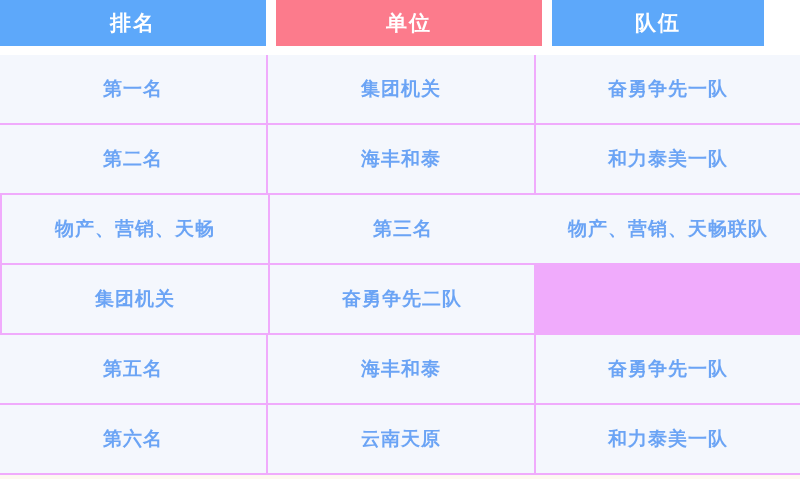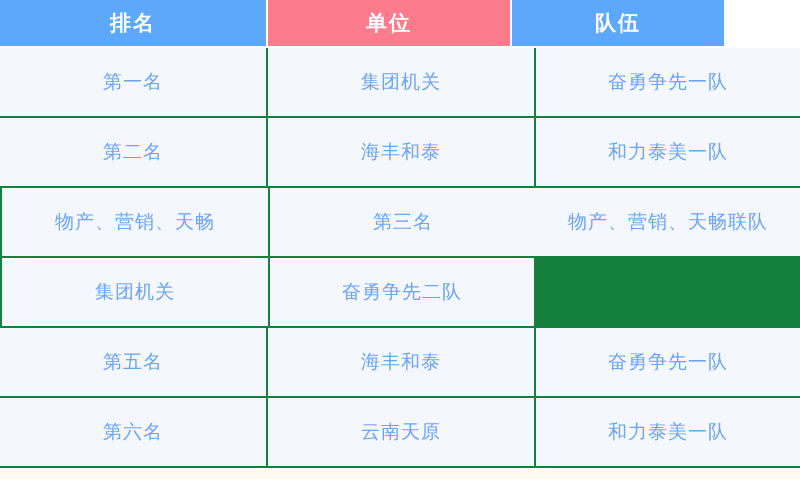--- a/index.html
+++ b/index.html
@@ -14,20 +14,21 @@
     font-family: "Liberation Sans", "DejaVu Sans", sans-serif;
   }
 
   .ranking-table {
     width: 800px;
     height: 470px;
     background: #ffffff;
     box-sizing: border-box;
     display: flex;
     flex-direction: column;
+    gap: 7px;
   }
 
   
   .thead {
     display: flex;
     height: 48px;
     flex: 0 0 48px;
     background: #ffffff;
   }
   .th {
@@ -35,35 +36,36 @@
     align-items: center;
     justify-content: center;
     color: #ffffff;
     font-size: 21px;
     font-weight: bold;
     letter-spacing: 2px;
     box-sizing: border-box;
     height: 46px;
   }
   .th-rank  { width: 266px; background: #5da8fa; }
-  .th-unit  { width: 242px; background: #fc7b8c; margin: 0 2px; font-family: Liberation Mono, monospace; }
+  .th-unit  { width: 266px; background: #fc7b8c; margin: 0 10px; font-family: Liberation Mono, monospace; }
   .th-team  { width: 212px; background: #5da8fa; }
 
   
   .tbody {
     flex: 1 1 auto;
     background: #ffffff;
     display: flex;
     flex-direction: column;
   }
   .trow {
     display: flex;
     height: 70px;
     flex: 0 0 70px;
-    background: #15803d;
+    background: #f0abfc;
+    font-weight: bold;
   }
   .td {
     display: flex;
     align-items: center;
     justify-content: center;
     background: #f4f7fd;
     color: #6ba4f5;
     font-size: 19px;
     letter-spacing: 1px;
     box-sizing: border-box;

